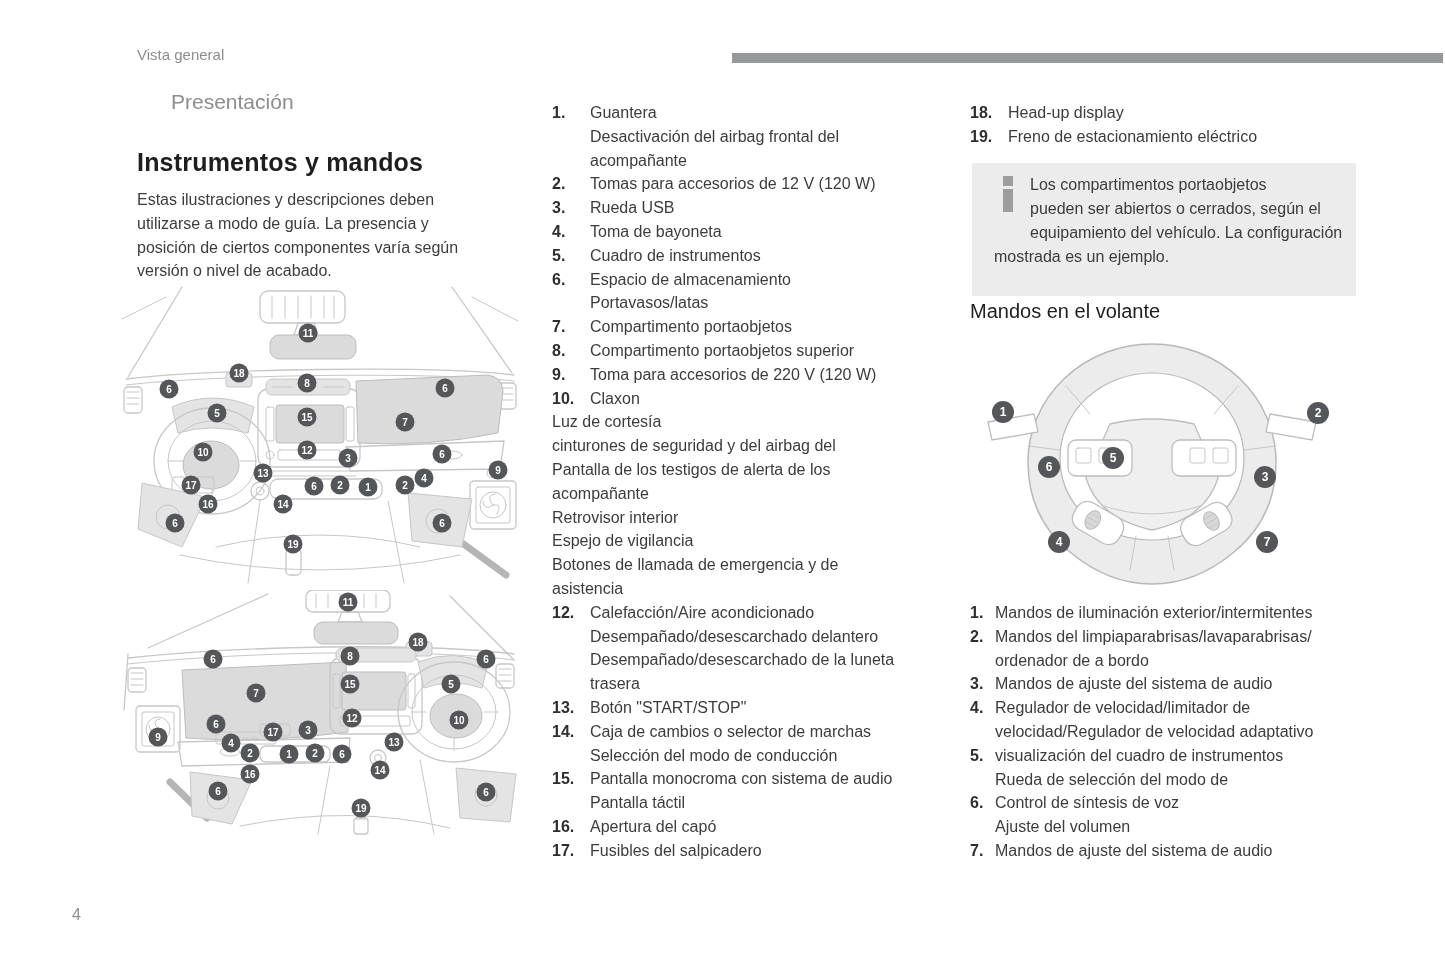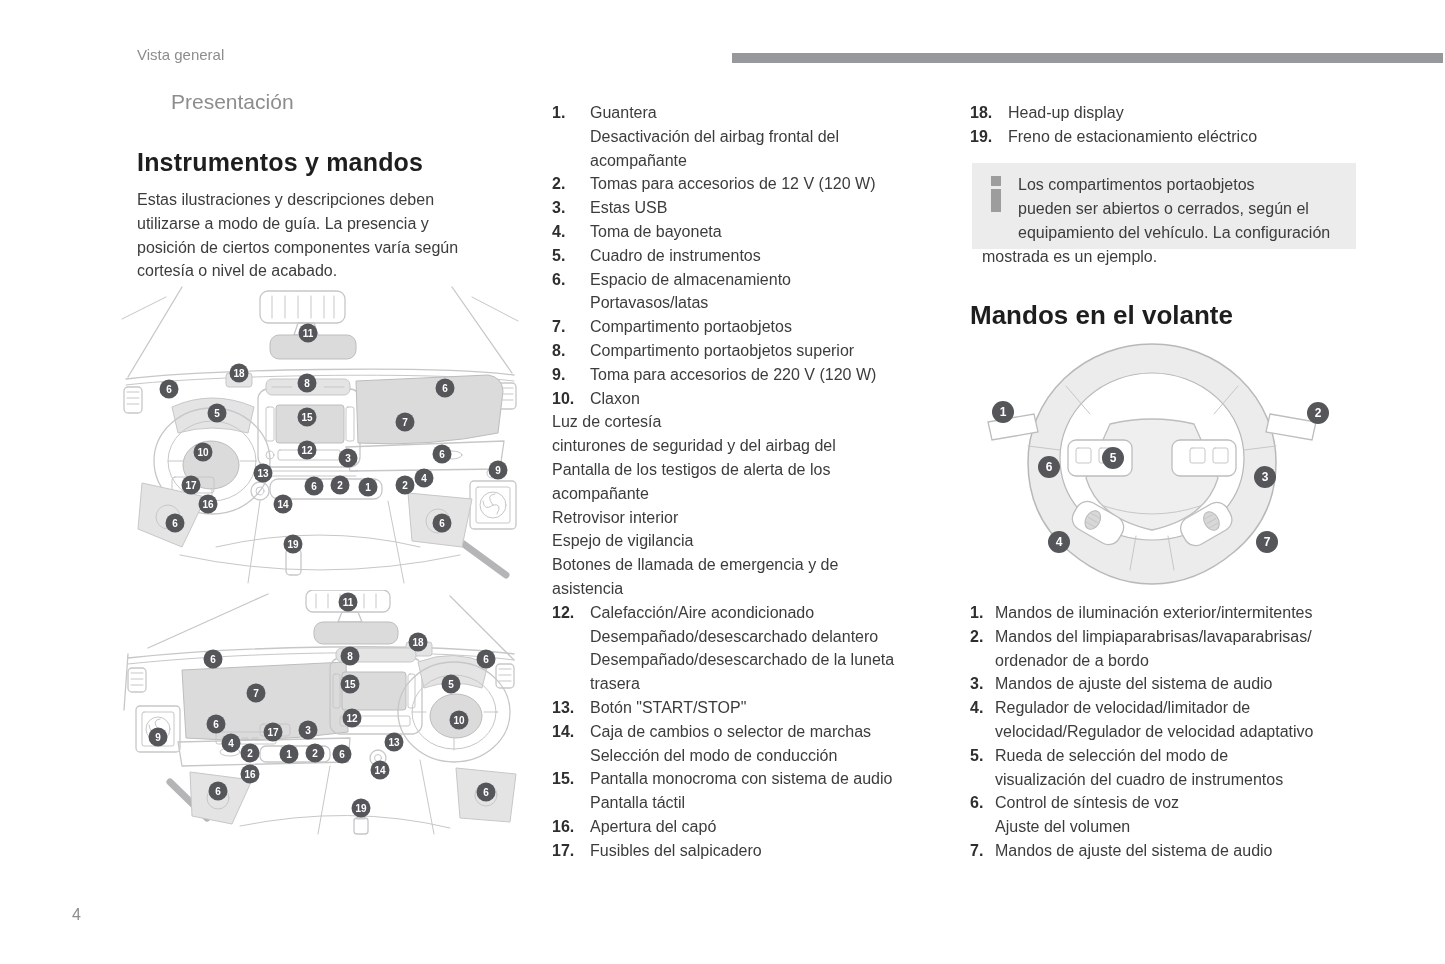--- a/index.html
+++ b/index.html
@@ -22,27 +22,27 @@
   .intro{left:137px;top:188px;font-size:16px;line-height:23.8px;white-space:nowrap;}
   .list{font-size:16px;line-height:23.8px;}
   .list .li{display:flex;}
   .list .num{font-weight:bold;color:#2e2e2e;flex:none;}
   .numw38 .num{width:38px;}
   .numw25 .num{width:25px;}
   .list .txt{white-space:nowrap;}
   .list-main{left:552px;top:101px;width:405px;}
   .list-extra{left:970px;top:101px;width:460px;}
   .list-wheel{left:970px;top:601px;width:460px;}
-  .note{left:972px;top:163px;width:384px;height:86px;background:var(--notebg);
-        padding:10px 10px 0 10px;font-size:16px;line-height:24px;}
+  .note{left:972px;top:163px;width:384px;height:133px;background:var(--notebg);
+        padding:10px 10px 0 22px;font-size:16px;line-height:24px;}
   .note-lines{white-space:nowrap;}
   .note-icon{float:left;width:30px;height:48px;margin:3px 6px 0 0;}
   .note-icon .dot{width:10px;height:10px;background:var(--noteicon);margin-left:9px;}
   .note-icon .stem{width:10px;height:23px;background:var(--noteicon);margin:3px 0 0 9px;}
-  .wheel-heading{left:970px;top:300px;font-size:26px;font-weight:bold;color:var(--head);text-align:center;}
+  .wheel-heading{left:970px;top:300px;font-size:20px;font-weight:normal;color:var(--head);text-align:center;}
   .pagenum{left:72px;top:906px;font-size:16px;color:var(--muted);}
   svg text{font-family:"Liberation Sans","DejaVu Sans",sans-serif;}
   svg .ln{fill:none;stroke:var(--ln);stroke-width:1.3;stroke-linecap:round;stroke-linejoin:round;}
   svg .lnt{fill:none;stroke:var(--ln);stroke-width:1;stroke-linecap:round;}
   svg .pnl{fill:var(--panel);stroke:var(--ln2);stroke-width:1;}
   svg .pnl2{fill:var(--panel2);stroke:var(--ln);stroke-width:1;}
   svg .wht{fill:#ffffff;stroke:var(--ln2);stroke-width:1.3;}
   svg .thick{stroke:#b5b5b7;stroke-width:7;stroke-linecap:round;fill:none;}
 </style>
 </head>
@@ -50,21 +50,21 @@
 
 <div class="abs breadcrumb">Vista general</div>
 <div class="abs topbar"></div>
 
 <div class="abs page-title">Presentación</div>
 <div class="abs section-heading">Instrumentos y mandos</div>
 <div class="abs intro">
     <div>Estas ilustraciones y descripciones deben</div>
     <div>utilizarse a modo de guía. La presencia y</div>
     <div>posición de ciertos componentes varía según</div>
-    <div>cortesía o nivel de acabado.</div>
+    <div>versión o nivel de acabado.</div>
   </div>
 
 <svg class="abs" style="left:120px;top:285px" width="400" height="305" viewBox="0 0 400 305">
 
   <path class="ln" d="M62,2 L8,92"></path>
     <path class="ln" d="M332,2 L392,88"></path>
   <path class="lnt" d="M2,34 L46,12"></path>
     <path class="lnt" d="M352,12 L398,36"></path>
 
   <rect class="ln" x="140" y="6" width="85" height="32" rx="8"></rect>
@@ -406,21 +406,21 @@
     </div>
     <div class="li">
       <span class="num">2.</span>
       <span class="txt">
         <div>Tomas para accesorios de 12 V (120 W)</div>
       </span>
     </div>
     <div class="li">
       <span class="num">3.</span>
       <span class="txt">
-        <div>Estas USB</div>
+        <div>Rueda USB</div>
       </span>
     </div>
     <div class="li">
       <span class="num">4.</span>
       <span class="txt">
         <div>Toma de bayoneta</div>
       </span>
     </div>
     <div class="li">
       <span class="num">5.</span>
@@ -632,22 +632,22 @@
     <div class="li">
       <span class="num">4.</span>
       <span class="txt">
         <div>Regulador de velocidad/limitador de</div>
         <div>velocidad/Regulador de velocidad adaptativo</div>
       </span>
     </div>
     <div class="li">
       <span class="num">5.</span>
       <span class="txt">
+        <div>visualización del cuadro de instrumentos</div>
         <div>Rueda de selección del modo de</div>
-        <div>visualización del cuadro de instrumentos</div>
       </span>
     </div>
     <div class="li">
       <span class="num">6.</span>
       <span class="txt">
         <div>Control de síntesis de voz</div>
         <div>Ajuste del volumen</div>
       </span>
     </div>
     <div class="li">

